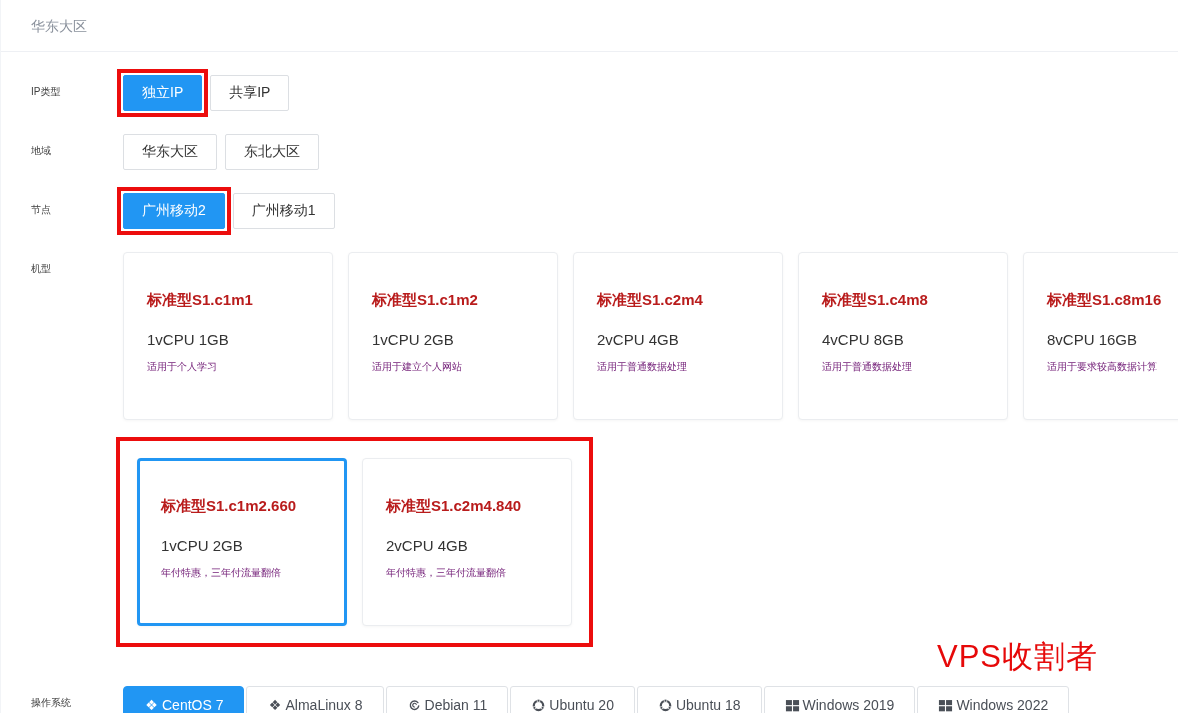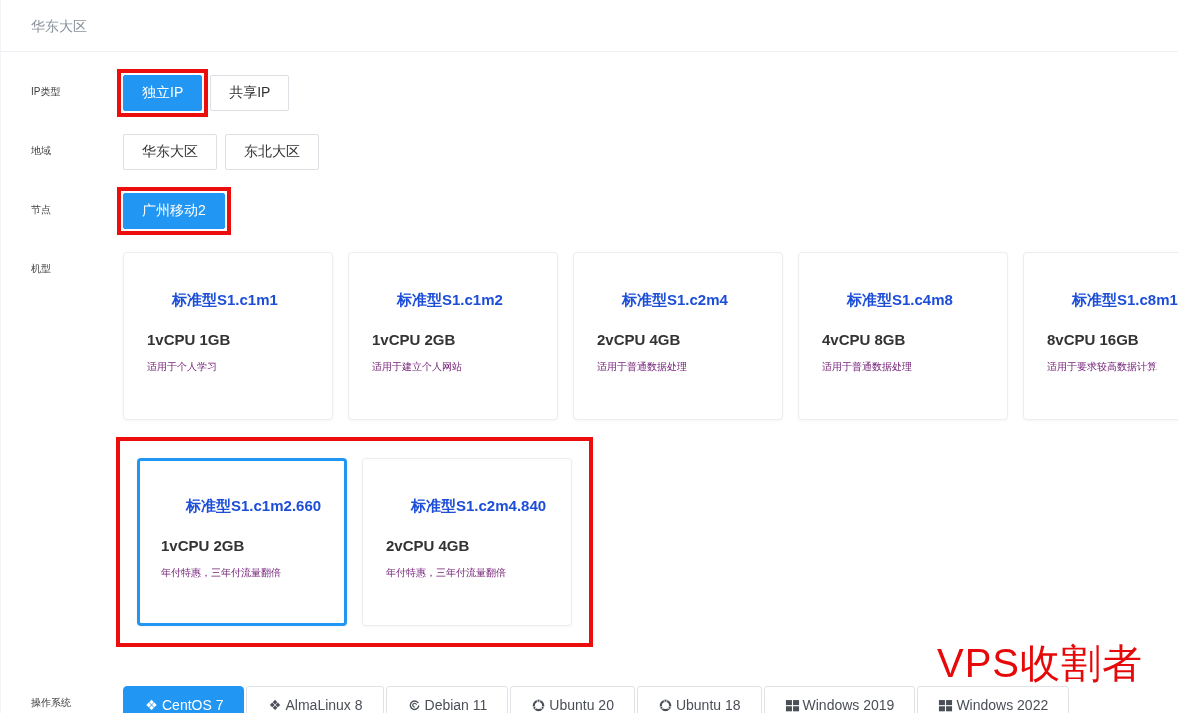--- a/index.html
+++ b/index.html
@@ -30,22 +30,22 @@
   
   .machine-content { display: block; }
   .cards-row { display: flex; gap: 15px; flex-wrap: nowrap; }
   .cards-row + * { margin-top: 24px; }
   .card {
     flex: 0 0 210px; width: 210px; height: 168px;
     background: #fff; border: 1px solid #ebedf0; border-radius: 4px;
     padding: 38px 23px 0; cursor: pointer;
     box-shadow: 0 1px 3px rgba(0,0,0,0.04);
   }
-  .card-title { font-size: 15px; font-weight: 700; color: #1d4ed8; margin-left: 25px; }
-  .card-spec  { font-size: 15px; font-weight: 700; color: #333; margin-top: 21px; }
+  .card-title { font-size: 15px; font-weight: 700; color: #b91c1c; }
+  .card-spec  { font-size: 15px; font-weight: 400; color: #333; margin-top: 21px; }
   .card-desc  { font-size: 10px; color: #701a75; margin-top: 12px; }
   .card.selected { border: 3px solid #2196f3; padding: 36px 21px 0; }
 
   .ann-cards { display: inline-flex; gap: 15px; border: 4px solid #ec0d0d; padding: 17px; margin: -7px; }
 
   
   .os-row { margin-top: 46px; margin-bottom: 8px; }
   .os-row .row-content { gap: 2px; }
   .os-btn {
     height: 38px; padding: 0 20px; display: inline-flex; align-items: center; gap: 3px;
@@ -53,21 +53,21 @@
     font-size: 14px; color: #4a4f57; cursor: pointer; white-space: nowrap;
     font-family: inherit;
   }
   .os-btn.selected { background: #2196f3; border-color: #2196f3; color: #fff; border-radius: 4px; }
   .os-icon { display: inline-flex; width: 15px; height: 15px; align-items: center; justify-content: center; }
   .os-icon svg { width: 15px; height: 15px; display: block; }
   .os-icon-glyph { font-size: 14px; line-height: 1; }
 
   .watermark {
     position: absolute; left: 936px; top: 636px; z-index: 50;
-    font-size: 40px; font-weight: 500; color: #e60909; letter-spacing: 1px;
+    font-size: 31px; font-weight: 500; color: #e60909; letter-spacing: 1px;
     pointer-events: none;
   }
 </style>
 </head>
 <body>
 
 <div class="panel">
 
   <div class="panel-header">
     <span>华东大区</span>
@@ -92,20 +92,21 @@
         <button class="opt-btn">东北大区</button>
       </div>
     </div>
 
     <div class="form-row">
       <div class="row-label">节点</div>
       <div class="row-content">
         <span class="ann">
             <button class="opt-btn selected">广州移动2</button>
           </span>
+        <button class="opt-btn">广州移动1</button>
       </div>
     </div>
 
     <div class="form-row" style="margin-bottom:0;">
       <div class="row-label">机型</div>
       <div class="machine-content">
 
         <div class="cards-row">
           <div class="card">
             <div class="card-title">标准型S1.c1m1</div>

